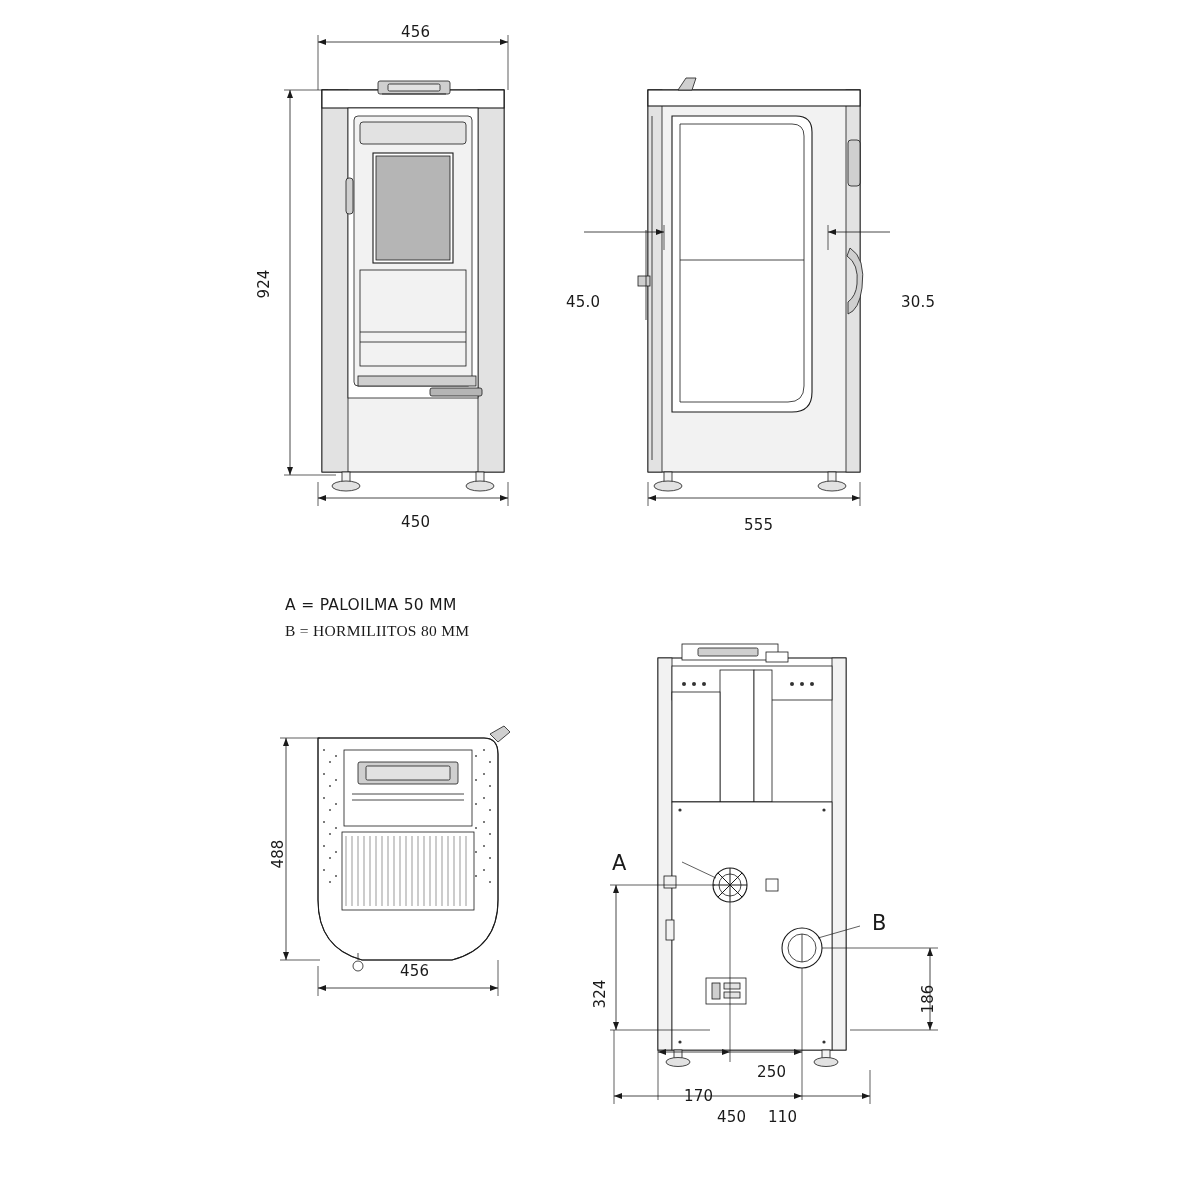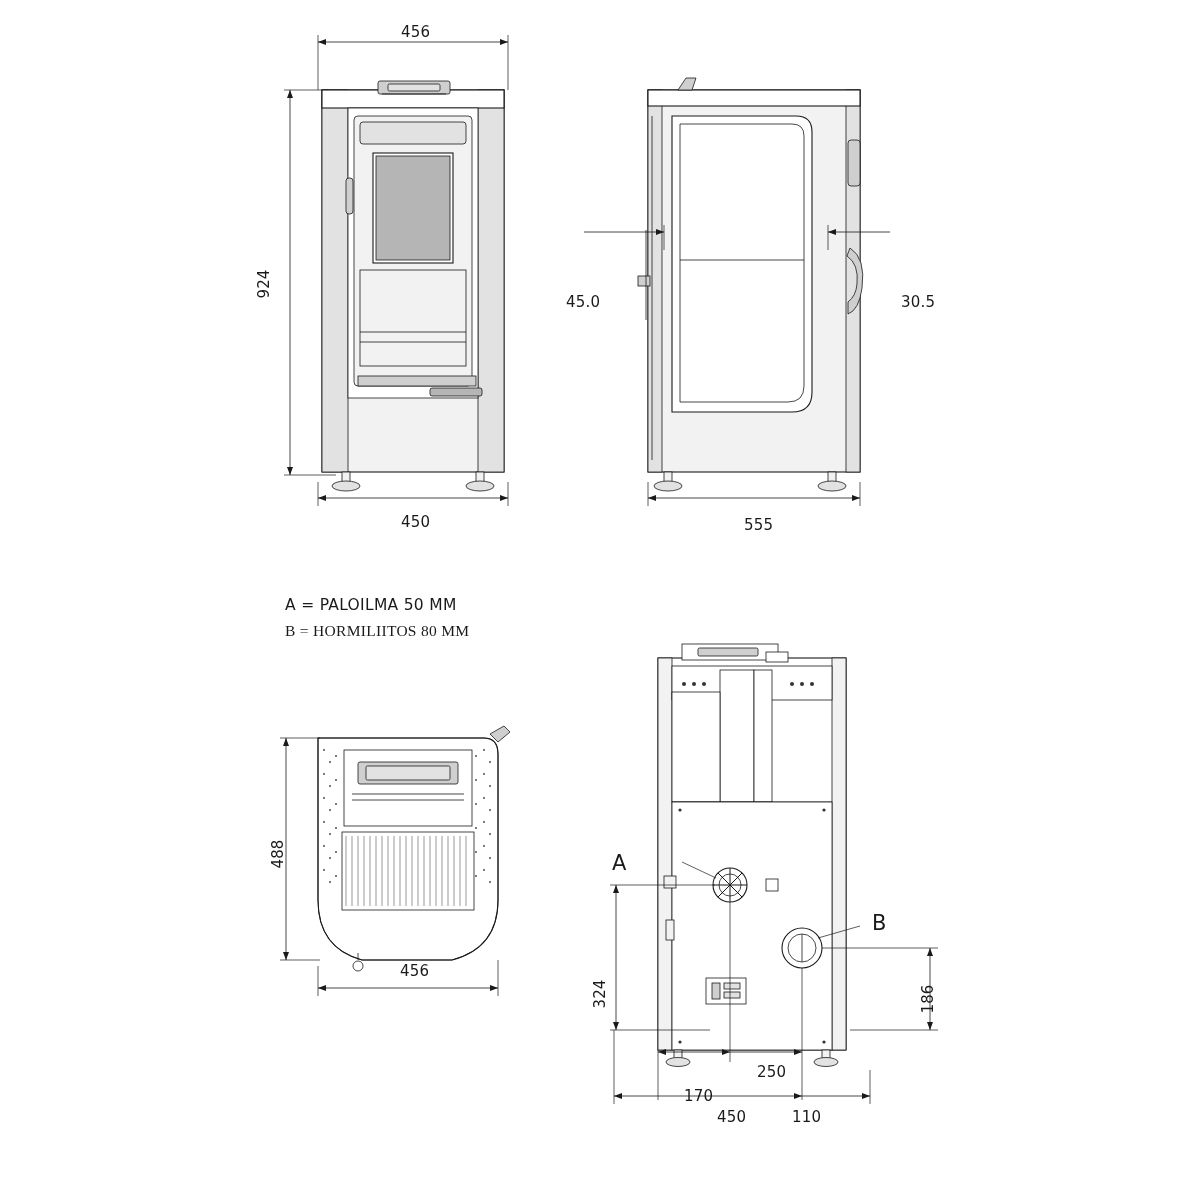--- a/index.html
+++ b/index.html
@@ -368,15 +368,15 @@
   </svg>
 
   <div class="callout" style="left:612px;top:851px;">A</div>
   <div class="callout" style="left:872px;top:911px;">B</div>
 
   <div class="dim vert" style="left:585px;top:985px;">324</div>
   <div class="dim vert" style="left:913px;top:990px;">186</div>
   <div class="dim" style="left:684px;top:1063px;margin-top:24px;">170</div>
   <div class="dim" style="left:757px;top:1063px;">250</div>
   <div class="dim" style="left:717px;top:1108px;">450</div>
-  <div class="dim" style="left:792px;top:1108px;">110</div>
+  <div class="dim" style="left:768px;top:1108px;">110</div>
 
 </div>
 
 </body></html>

